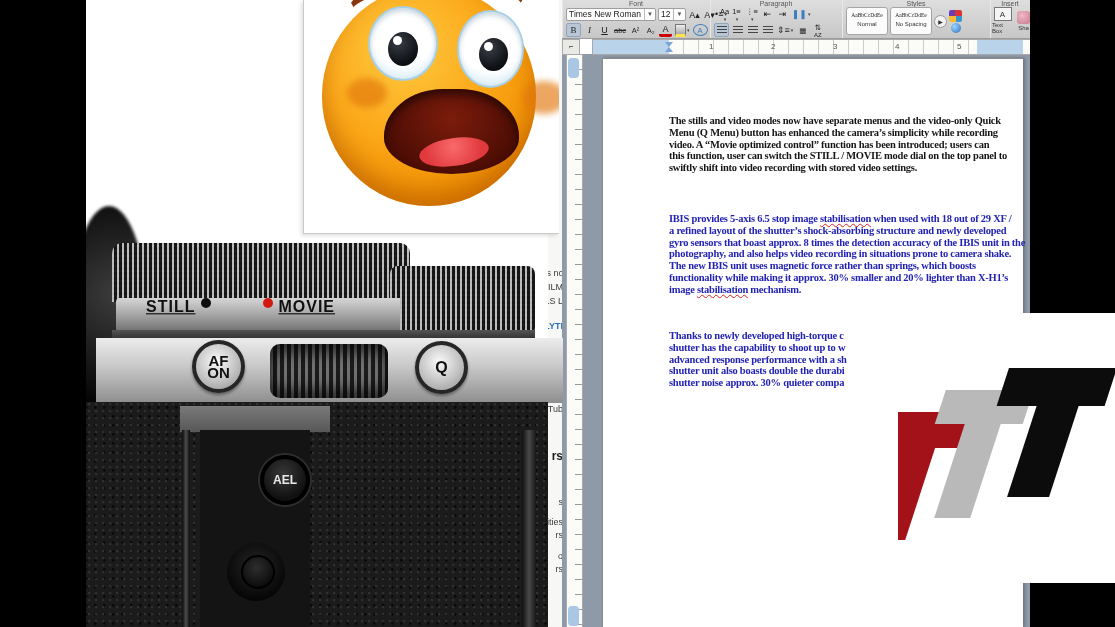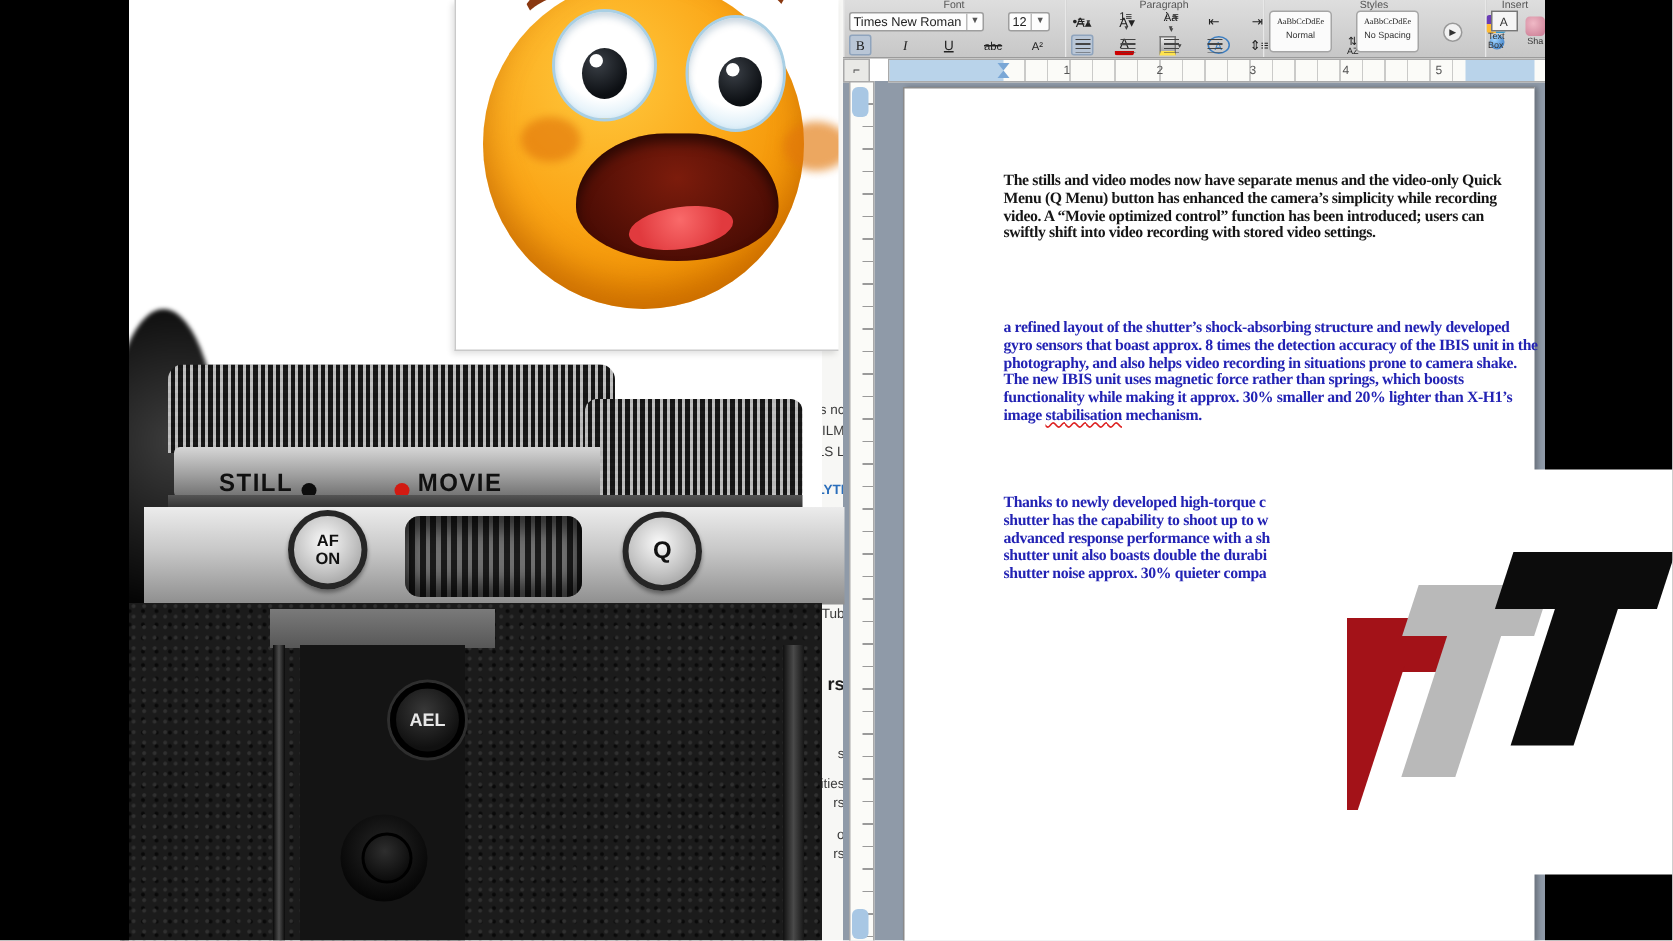--- a/index.html
+++ b/index.html
@@ -13,21 +13,21 @@
 
   
   .web-strip{left:538px;top:0;width:28px;height:627px;background:#f7f7f5;border-right:1px solid #c9c9c9;z-index:1;}
   .web-strip span{position:absolute;right:3px;white-space:nowrap;color:#3a3a3a;font-size:9px;}
   .web-strip span.link{color:#2a6ebb;font-weight:bold;}
   .web-strip span.bold{color:#1c1c1c;font-weight:bold;font-size:12px;}
   .ribbon{left:562px;top:0;width:468px;height:38px;z-index:3;
       background:linear-gradient(#dedede,#c7c7c7);border-bottom:1px solid #9b9b9b;}
   .rgroup{position:absolute;top:0;height:38px;border-right:1px solid #ababab;box-shadow:1px 0 0 #e8e8e8 inset;}
   .rlabel{position:absolute;top:0;width:100%;text-align:center;font-size:7px;color:#555;}
-  .rrow{position:absolute;left:4px;display:flex;align-items:center;gap:16px;}
+  .rrow{position:absolute;left:4px;display:flex;align-items:center;gap:2px;}
   .rrow1{top:8px;} .rrow2{top:23px;}
   .combo{background:#fdfdfd;border:1px solid #9e9e9e;border-radius:2px;font-size:8.5px;color:#222;
       padding:0 2px;height:11px;line-height:11px;white-space:nowrap;display:inline-flex;align-items:center;}
   .combo .dd{color:#555;font-size:6px;margin-left:3px;border-left:1px solid #bbb;padding-left:2px;}
   .tbtn{display:inline-flex;align-items:center;justify-content:center;height:12px;min-width:11px;
       font-size:9px;color:#222;border-radius:2px;padding:0 1px;}
   .tbtn.small{font-size:7.5px;flex-direction:column;}
   .tbtn .dd{font-size:5px;color:#444;margin-left:1px;}
   .pressed{background:#b9c6d6;border:1px solid #8fa4bd;}
   .align-glyph{display:inline-block;width:10px;height:9px;
@@ -83,32 +83,32 @@
   .lens-blob{left:-16px;top:206px;width:78px;height:232px;border-radius:50%;
       background:radial-gradient(circle at 62% 38%,#3d3d3d,#050505 72%);filter:blur(1.5px);}
   .knurl{background-image:
       repeating-linear-gradient(90deg,rgba(200,200,200,.9) 0 2px,rgba(20,20,20,.95) 2px 5px),
       repeating-linear-gradient(0deg,rgba(255,255,255,.25) 0 2px,rgba(0,0,0,.45) 2px 5px);
       background-color:#444;}
   .dial-top{left:26px;top:243px;width:298px;height:59px;border-radius:10px 10px 0 0;}
   .dial-right{left:304px;top:266px;width:145px;height:70px;border-radius:8px;}
   .mode-band{left:30px;top:298px;width:284px;height:34px;
       background:linear-gradient(#d6d6d6,#9f9f9f 55%,#6f6f6f);border-radius:4px 0 0 4px;
-      display:flex;align-items:flex-end;}
+      display:flex;align-items:flex-start;text-decoration:underline;}
   .mode-band .lbl{font-weight:bold;font-size:16px;color:#101010;letter-spacing:1px;
       font-family:"Liberation Sans",sans-serif;transform:scaleY(1.05);}
   .dot{display:inline-block;width:10px;height:10px;border-radius:50%;}
   .deck{left:26px;top:330px;width:423px;height:10px;background:linear-gradient(#555,#2c2c2c);}
   .plate{left:10px;top:338px;width:467px;height:65px;
       background:linear-gradient(#ececec,#c7c7c7 45%,#8e8e8e);}
   .round-btn{border-radius:50%;border:4px solid #262626;
       background:radial-gradient(circle at 45% 38%,#fafafa,#c2c2c2 55%,#8f8f8f);
       display:flex;flex-direction:column;align-items:center;justify-content:center;
       font-weight:bold;color:#111;box-shadow:0 2px 3px rgba(0,0,0,.4);}
-  .afon{left:106px;top:340px;width:45px;height:45px;font-size:11px;line-height:12px;}
+  .afon{left:106px;top:340px;width:45px;height:45px;font-size:15px;line-height:12px;}
   .qbtn{left:329px;top:341px;width:45px;height:45px;font-size:16px;}
   .cmd-dial{left:184px;top:344px;width:118px;height:54px;border-radius:10px;
       background-image:repeating-linear-gradient(90deg,#707070 0 3px,#1b1b1b 3px 7px);
       box-shadow:inset 0 10px 12px rgba(0,0,0,.55),inset 0 -10px 12px rgba(0,0,0,.55);}
   .cam-body{left:-6px;top:402px;width:468px;height:225px;background-color:#1b1b1b;
       background-image:radial-gradient(circle at 30% 30%,#303030 1px,transparent 1.6px),
                        radial-gradient(circle at 70% 60%,#090909 1px,transparent 1.6px);
       background-size:7px 7px,9px 9px;}
   .body-strip{left:94px;top:406px;width:150px;height:26px;background:linear-gradient(#7a7a7a,#575757);}
   .body-panel{left:114px;top:430px;width:110px;height:197px;background:#141414;}
@@ -290,23 +290,25 @@
 <div class="abs vruler">
   <div class="vr-blue" style="top:3px;height:20px;"></div>
   <div class="vr-blue" style="top:551px;height:20px;"></div>
 </div>
 
 <div class="abs page">
   <div class="para black" style="top: 56px;">
       <div>The stills and video modes now have separate menus and the video-only Quick</div>
       <div>Menu (Q Menu) button has enhanced the camera’s simplicity while recording</div>
       <div>video. A “Movie optimized control” function has been introduced; users can</div>
+      <div>this function, user can switch the STILL / MOVIE mode dial on the top panel to</div>
       <div>swiftly shift into video recording with stored video settings.</div>
     </div>
   <div class="para blue" style="top: 154px;">
+      <div>IBIS provides 5-axis 6.5 stop image <span class="squig">stabilisation</span> when used with 18 out of 29 XF /</div>
       <div>a refined layout of the shutter’s shock-absorbing structure and newly developed</div>
       <div>gyro sensors that boast approx. 8 times the detection accuracy of the IBIS unit in the</div>
       <div>photography, and also helps video recording in situations prone to camera shake.</div>
       <div>The new IBIS unit uses magnetic force rather than springs, which boosts</div>
       <div>functionality while making it approx. 30% smaller and 20% lighter than X-H1’s</div>
       <div>image <span class="squig">stabilisation</span> mechanism.</div>
     </div>
   <div class="para blue" style="top: 271px;">
       <div>Thanks to newly developed high-torque c</div>
       <div>shutter has the capability to shoot up to w</div>

